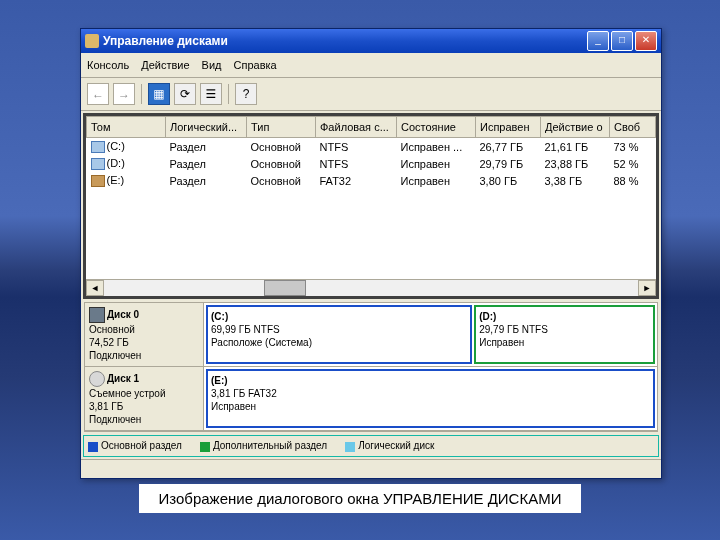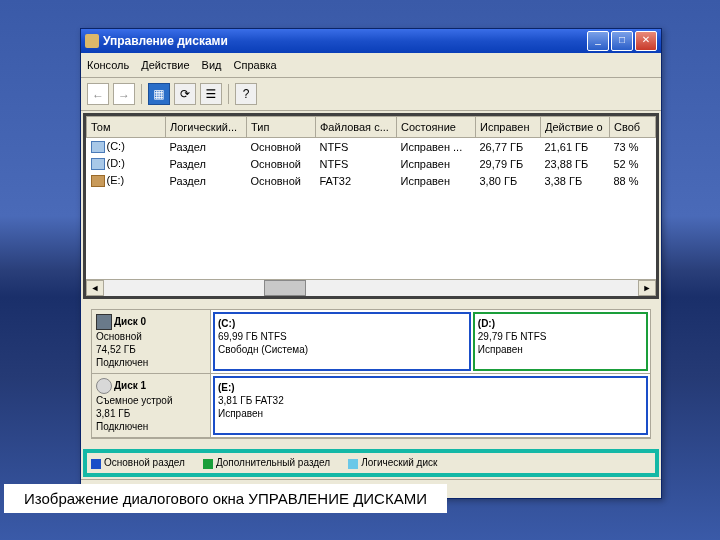--- a/index.html
+++ b/index.html
@@ -1,17 +1,17 @@
 <!DOCTYPE html>
 <html><head>
 <meta charset="utf-8">
 <style>
   html,body{margin:0;padding:0;width:720px;height:540px;font-family:Tahoma,Arial,sans-serif;font-size:11px;overflow:hidden}
   .bg{width:720px;height:540px;background:linear-gradient(to bottom,#3a5aa8 0%,#4a6ab8 40%,#2a3f7a 50%,#1a2f6a 55%,#253a75 70%,#3a5aa8 100%);position:relative}
-  .caption{position:absolute;top:480px;left:0;right:0;color:#000;font-size:15px;background:rgba(255,255,255,0);padding:4px}
+  .caption{position:absolute;top:480px;left:0;right:0;text-align:center;color:#000;font-size:15px;background:rgba(255,255,255,0);padding:4px}
   .caption-box{display:inline-block;background:#fff;padding:6px 20px;font-size:15px}
   .window{position:absolute;top:28px;left:80px;width:580px;background:#ece9d8;border:1px solid #0a246a;box-shadow:2px 2px 6px rgba(0,0,0,0.3)}
   .titlebar{height:24px;background:linear-gradient(to bottom,#3a6ee8,#1a4ec8 50%,#0a3eb8);display:flex;align-items:center;padding:0 4px;color:#fff}
   .titlebar-icon{width:14px;height:14px;background:#dcb86a;margin-right:4px;display:inline-block;border-radius:2px}
   .titlebar-text{flex:1;font-weight:bold;font-size:12px}
   .tbtn{width:20px;height:18px;margin-left:2px;border:1px solid #fff;background:linear-gradient(to bottom,#7aa0e8,#2a5ec8);color:#fff;text-align:center;line-height:16px;font-size:10px;border-radius:2px;cursor:pointer}
   .tbtn.close{background:linear-gradient(to bottom,#e88a7a,#c83a2a)}
   .menubar{height:20px;background:#ece9d8;padding:2px 6px;border-bottom:1px solid #aca899;display:flex;gap:12px;align-items:center}
   .menubar span{cursor:pointer}
   .toolbar{height:28px;background:#ece9d8;border-bottom:1px solid #aca899;display:flex;align-items:center;padding:2px 6px;gap:4px}
@@ -24,31 +24,31 @@
   table.vols{width:100%;border-collapse:collapse;font-size:11px}
   table.vols th{background:#ece9d8;border:1px solid #aca899;padding:2px 4px;text-align:left;font-weight:normal;height:16px;white-space:nowrap;overflow:hidden}
   table.vols td{padding:2px 4px;white-space:nowrap}
   .vol-ico{width:12px;height:10px;display:inline-block;background:#a8c8e8;border:1px solid #4a7ab8;vertical-align:middle;margin-right:2px}
   .disk-ico{background:#c89a5a;border-color:#9a6a2a}
   .spacer{height:90px;background:#fff}
   .hscroll{height:16px;background:#ece9d8;border-top:1px solid #aca899;display:flex}
   .hscroll .arrow{width:16px;height:14px;border:1px solid #aca899;background:#ece9d8;text-align:center;font-size:9px;line-height:14px;cursor:pointer}
   .hscroll .track{flex:1;background:#f0f0f0;position:relative}
   .hscroll .thumb{position:absolute;left:30%;width:40px;height:14px;background:#c8c8c8;border:1px solid #888;top:0}
-  .diskpane{margin:10px;background:#fff;border:1px solid #aca899}
+  .diskpane{margin:3px;background:#fff;border:1px solid #aca899}
   .disk-row{display:flex;border-bottom:1px solid #aca899;min-height:44px}
   .disk-info{width:110px;padding:4px;border-right:1px solid #aca899;background:#ece9d8;font-size:10px;line-height:1.3}
   .disk-info .di-ico{width:14px;height:14px;display:inline-block;vertical-align:middle;margin-right:2px}
   .disk-info .di-ico.hd{background:#6a7a8a;border:1px solid #333}
   .disk-info .di-ico.cd{background:#d8d8d8;border:1px solid #888;border-radius:50%}
   .part-area{flex:1;display:flex;padding:2px;gap:2px}
   .part{border:2px solid;padding:3px;font-size:10px;line-height:1.3;flex:1}
   .part.primary{border-color:#1a4ec8}
   .part.extended{border-color:#1a9e3a}
-  .legend{margin:2px;padding:4px;background:#ece9d8;border:4px solid #14b8a6;font-size:10px;display:flex;gap:18px}
+  .legend{margin:2px;padding:4px;background:#ece9d8;border:1px solid #14b8a6;font-size:10px;display:flex;gap:18px}
   .legend .sw{width:10px;height:10px;display:inline-block;vertical-align:middle;margin-right:3px}
   .legend .sw.pri{background:#1a4ec8}
   .legend .sw.ext{background:#1a9e3a}
   .legend .sw.log{background:#6ac8e8}
   .statusbar{height:18px;background:#ece9d8;border-top:1px solid #aca899}
 </style>
 </head>
 <body>
 
 <div class="bg">
@@ -142,21 +142,21 @@
         <div class="disk-info">
           <span class="di-ico hd"></span><b>Диск 0</b><br>
           <span>Основной</span><br>
           <span>74,52 ГБ</span><br>
           <span>Подключен</span>
         </div>
         <div class="part-area">
           <div class="part primary" style="flex:1.5">
             <b>(С:)</b><br>
             <span>69,99 ГБ NTFS</span><br>
-            <span>Свободн (Система)</span>
+            <span>Расположе (Система)</span>
           </div>
           <div class="part extended" style="flex:1">
             <b>(D:)</b><br>
             <span>29,79 ГБ NTFS</span><br>
             <span>Исправен</span>
           </div>
         </div>
       </div>
       <div class="disk-row">
         <div class="disk-info">

